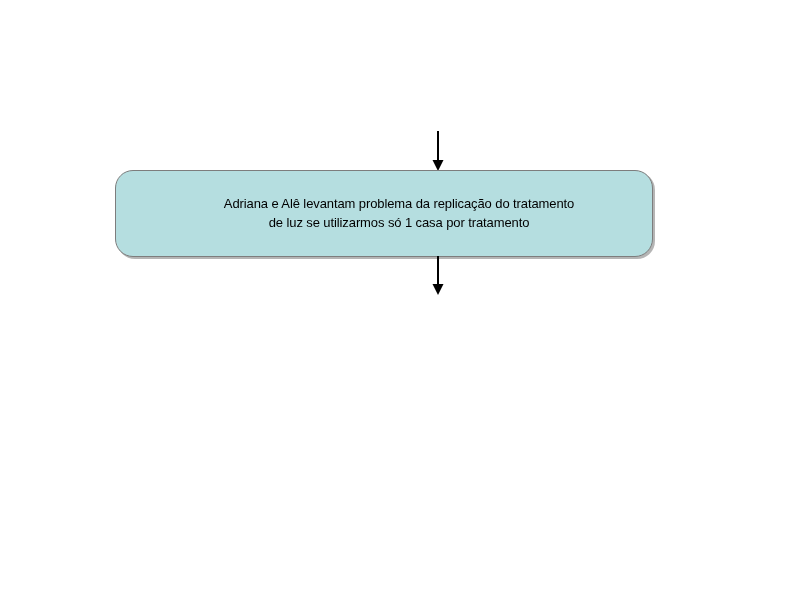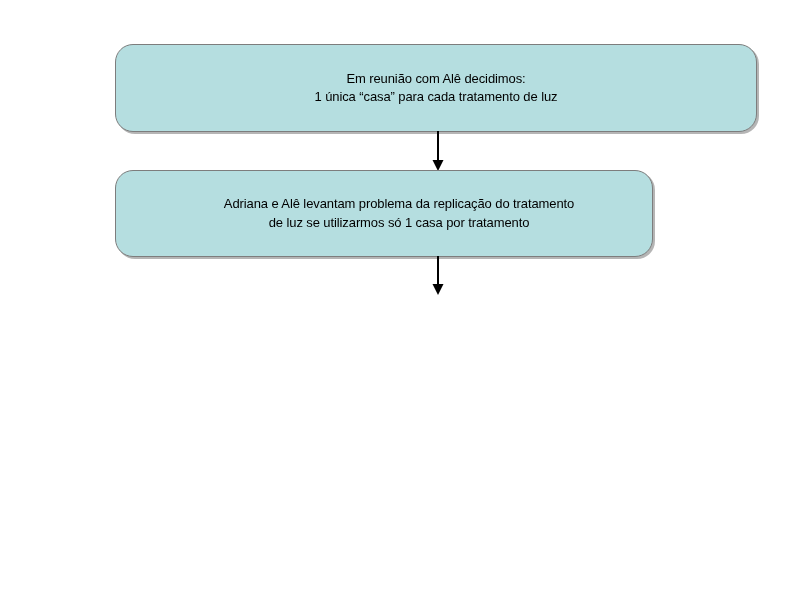--- a/index.html
+++ b/index.html
@@ -99,24 +99,20 @@
     width: 100%;
     height: 100%;
     overflow: visible;
   }
 </style>
 </head>
 <body>
 
 <div id="canvas">
 
-  <div class="flow-box" id="box-1">
-    <span class="box-text">Em reunião com Alê decidimos:
-1 única “casa” para cada tratamento de luz</span>
-  </div>
 
   <div class="connector" id="connector-1">
     <svg viewBox="0 0 20 41" preserveAspectRatio="none">
       <line x1="10" y1="0" x2="10" y2="33" stroke="#000000" stroke-width="2"></line>
       <polygon points="10,40 4.5,29 15.5,29" fill="#000000"></polygon>
     </svg>
   </div>
 
   <div class="flow-box" id="box-2">
     <span class="box-text">Adriana e Alê levantam problema da replicação do tratamento

